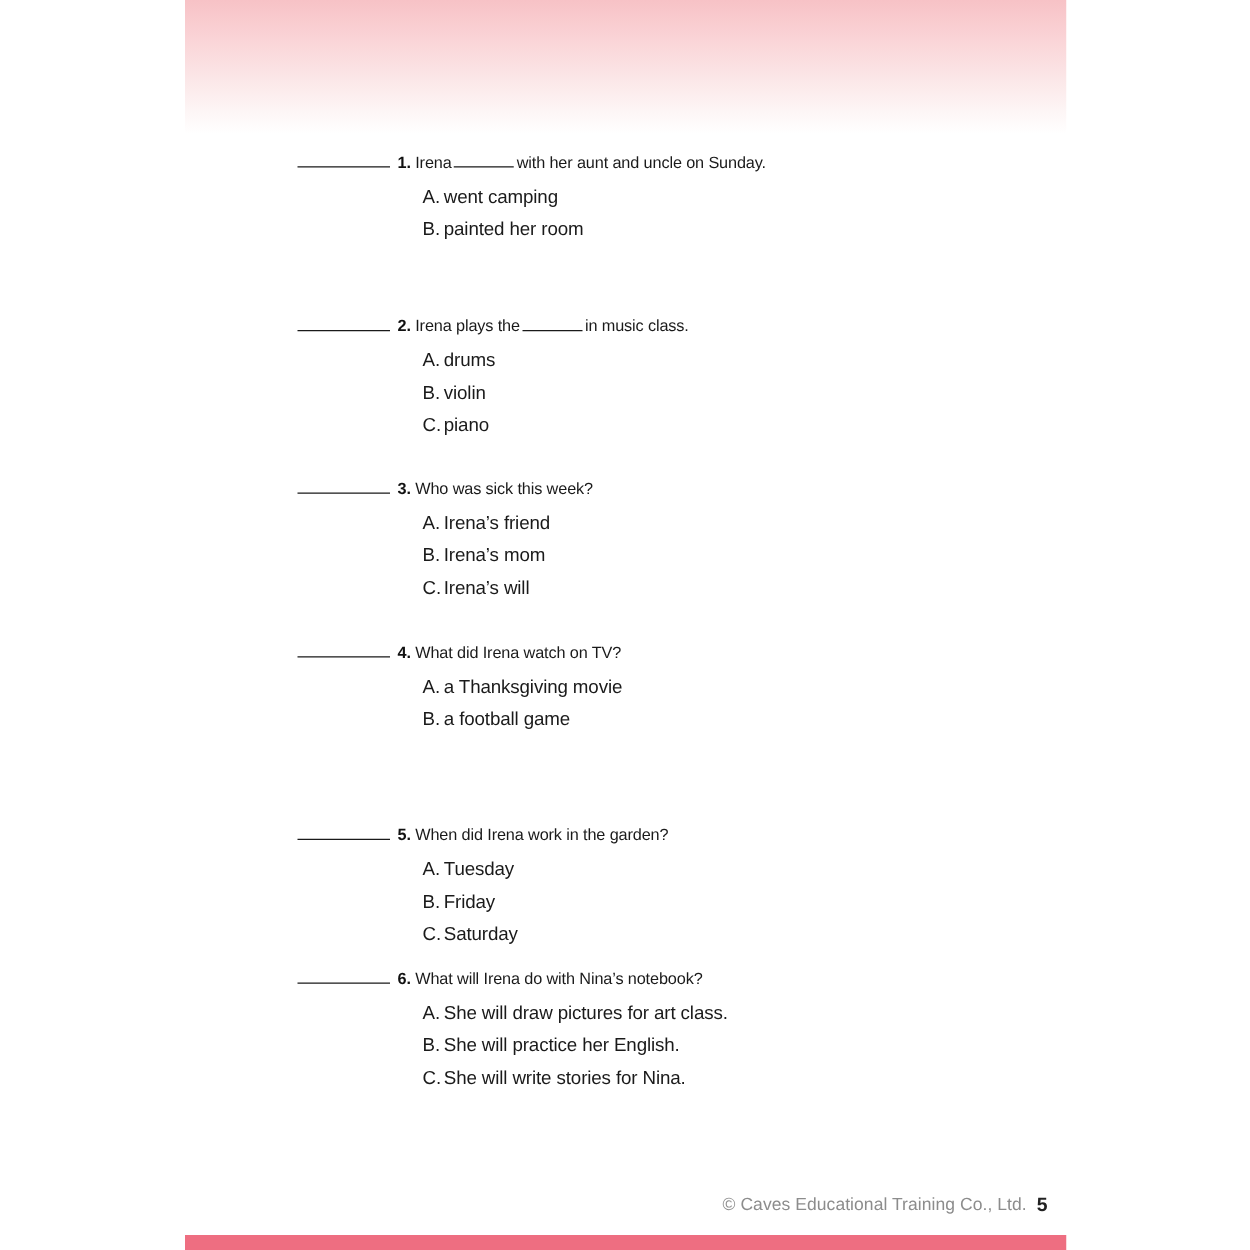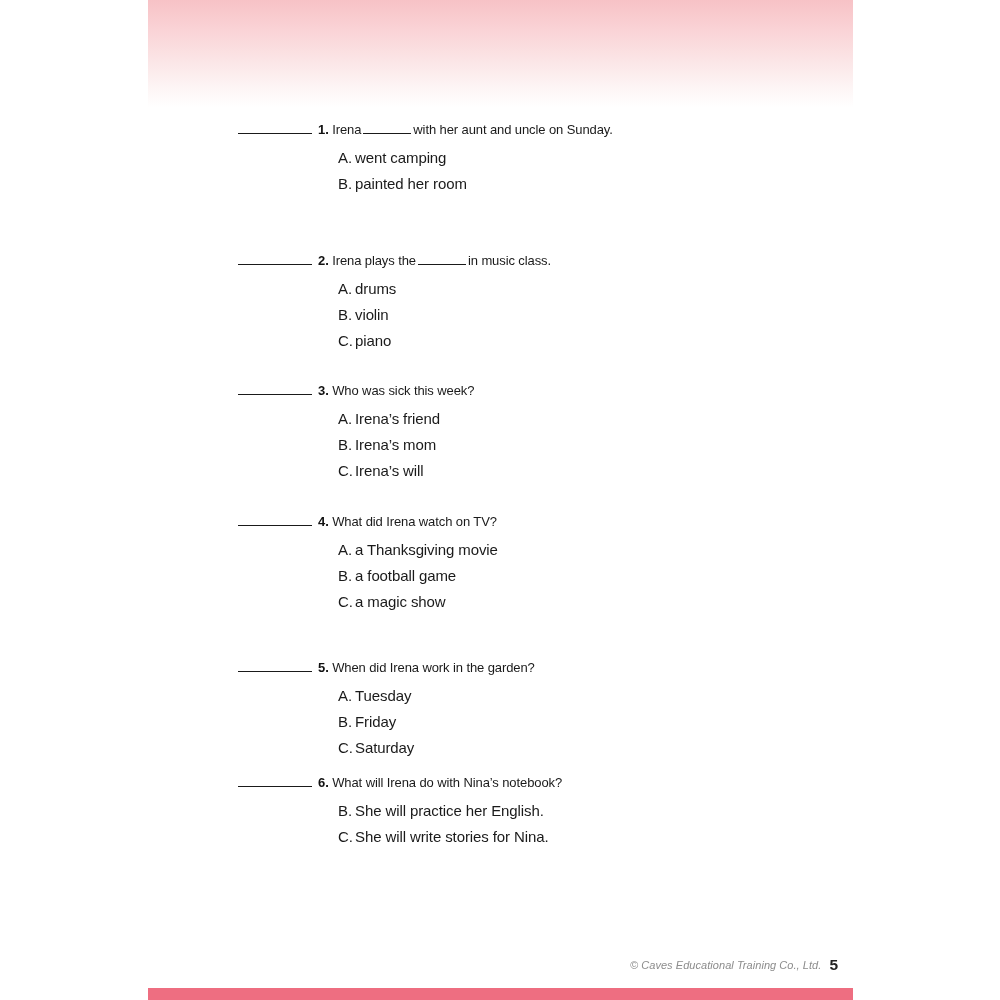--- a/index.html
+++ b/index.html
@@ -118,24 +118,23 @@
   .footer {
     position: absolute;
     left: 148px;
     top: 955px;
     width: 690px;
     text-align: right;
     white-space: nowrap;
   }
 
   .footer-copyright {
-    font-size: 11px;
+    font-size: 14px;
     color: #8c8c8c;
     letter-spacing: 0.05px;
-    font-style: italic;
   }
 
   .footer-pagenum {
     font-size: 15.5px;
     font-weight: bold;
     color: #222;
     margin-left: 8px;
     vertical-align: -1px;
   }
 </style>
@@ -167,34 +166,34 @@
         <li class="q-option"><span class="opt-letter">A.</span><span>Irena’s friend</span></li>
         <li class="q-option"><span class="opt-letter">B.</span><span>Irena’s mom</span></li>
         <li class="q-option"><span class="opt-letter">C.</span><span>Irena’s will</span></li>
       </ul>
     </div>
     <div class="question-block" style="top: 509.5px;">
       <div class="q-stem"><span class="answer-blank"></span><span class="q-number">4.</span> <span>What did Irena watch on TV?</span></div>
       <ul class="q-options">
         <li class="q-option"><span class="opt-letter">A.</span><span>a Thanksgiving movie</span></li>
         <li class="q-option"><span class="opt-letter">B.</span><span>a football game</span></li>
-        <li class="q-option"><span class="opt-letter">C.</span><span>a magic show</span></li>
       </ul>
     </div>
     <div class="question-block" style="top: 640px; margin-top: 16px;">
       <div class="q-stem"><span class="answer-blank"></span><span class="q-number">5.</span> <span>When did Irena work in the garden?</span></div>
       <ul class="q-options">
         <li class="q-option"><span class="opt-letter">A.</span><span>Tuesday</span></li>
         <li class="q-option"><span class="opt-letter">B.</span><span>Friday</span></li>
         <li class="q-option"><span class="opt-letter">C.</span><span>Saturday</span></li>
       </ul>
     </div>
     <div class="question-block" style="top: 770.5px;">
       <div class="q-stem"><span class="answer-blank"></span><span class="q-number">6.</span> <span>What will Irena do with Nina’s notebook?</span></div>
       <ul class="q-options">
+        <li class="q-option"><span class="opt-letter">A.</span><span>She will draw pictures for art class.</span></li>
         <li class="q-option"><span class="opt-letter">B.</span><span>She will practice her English.</span></li>
         <li class="q-option"><span class="opt-letter">C.</span><span>She will write stories for Nina.</span></li>
       </ul>
     </div>
   </div>
 
 <div class="footer">
   <span class="footer-copyright">© Caves Educational Training Co., Ltd.</span><span class="footer-pagenum">5</span>
 </div>
 

